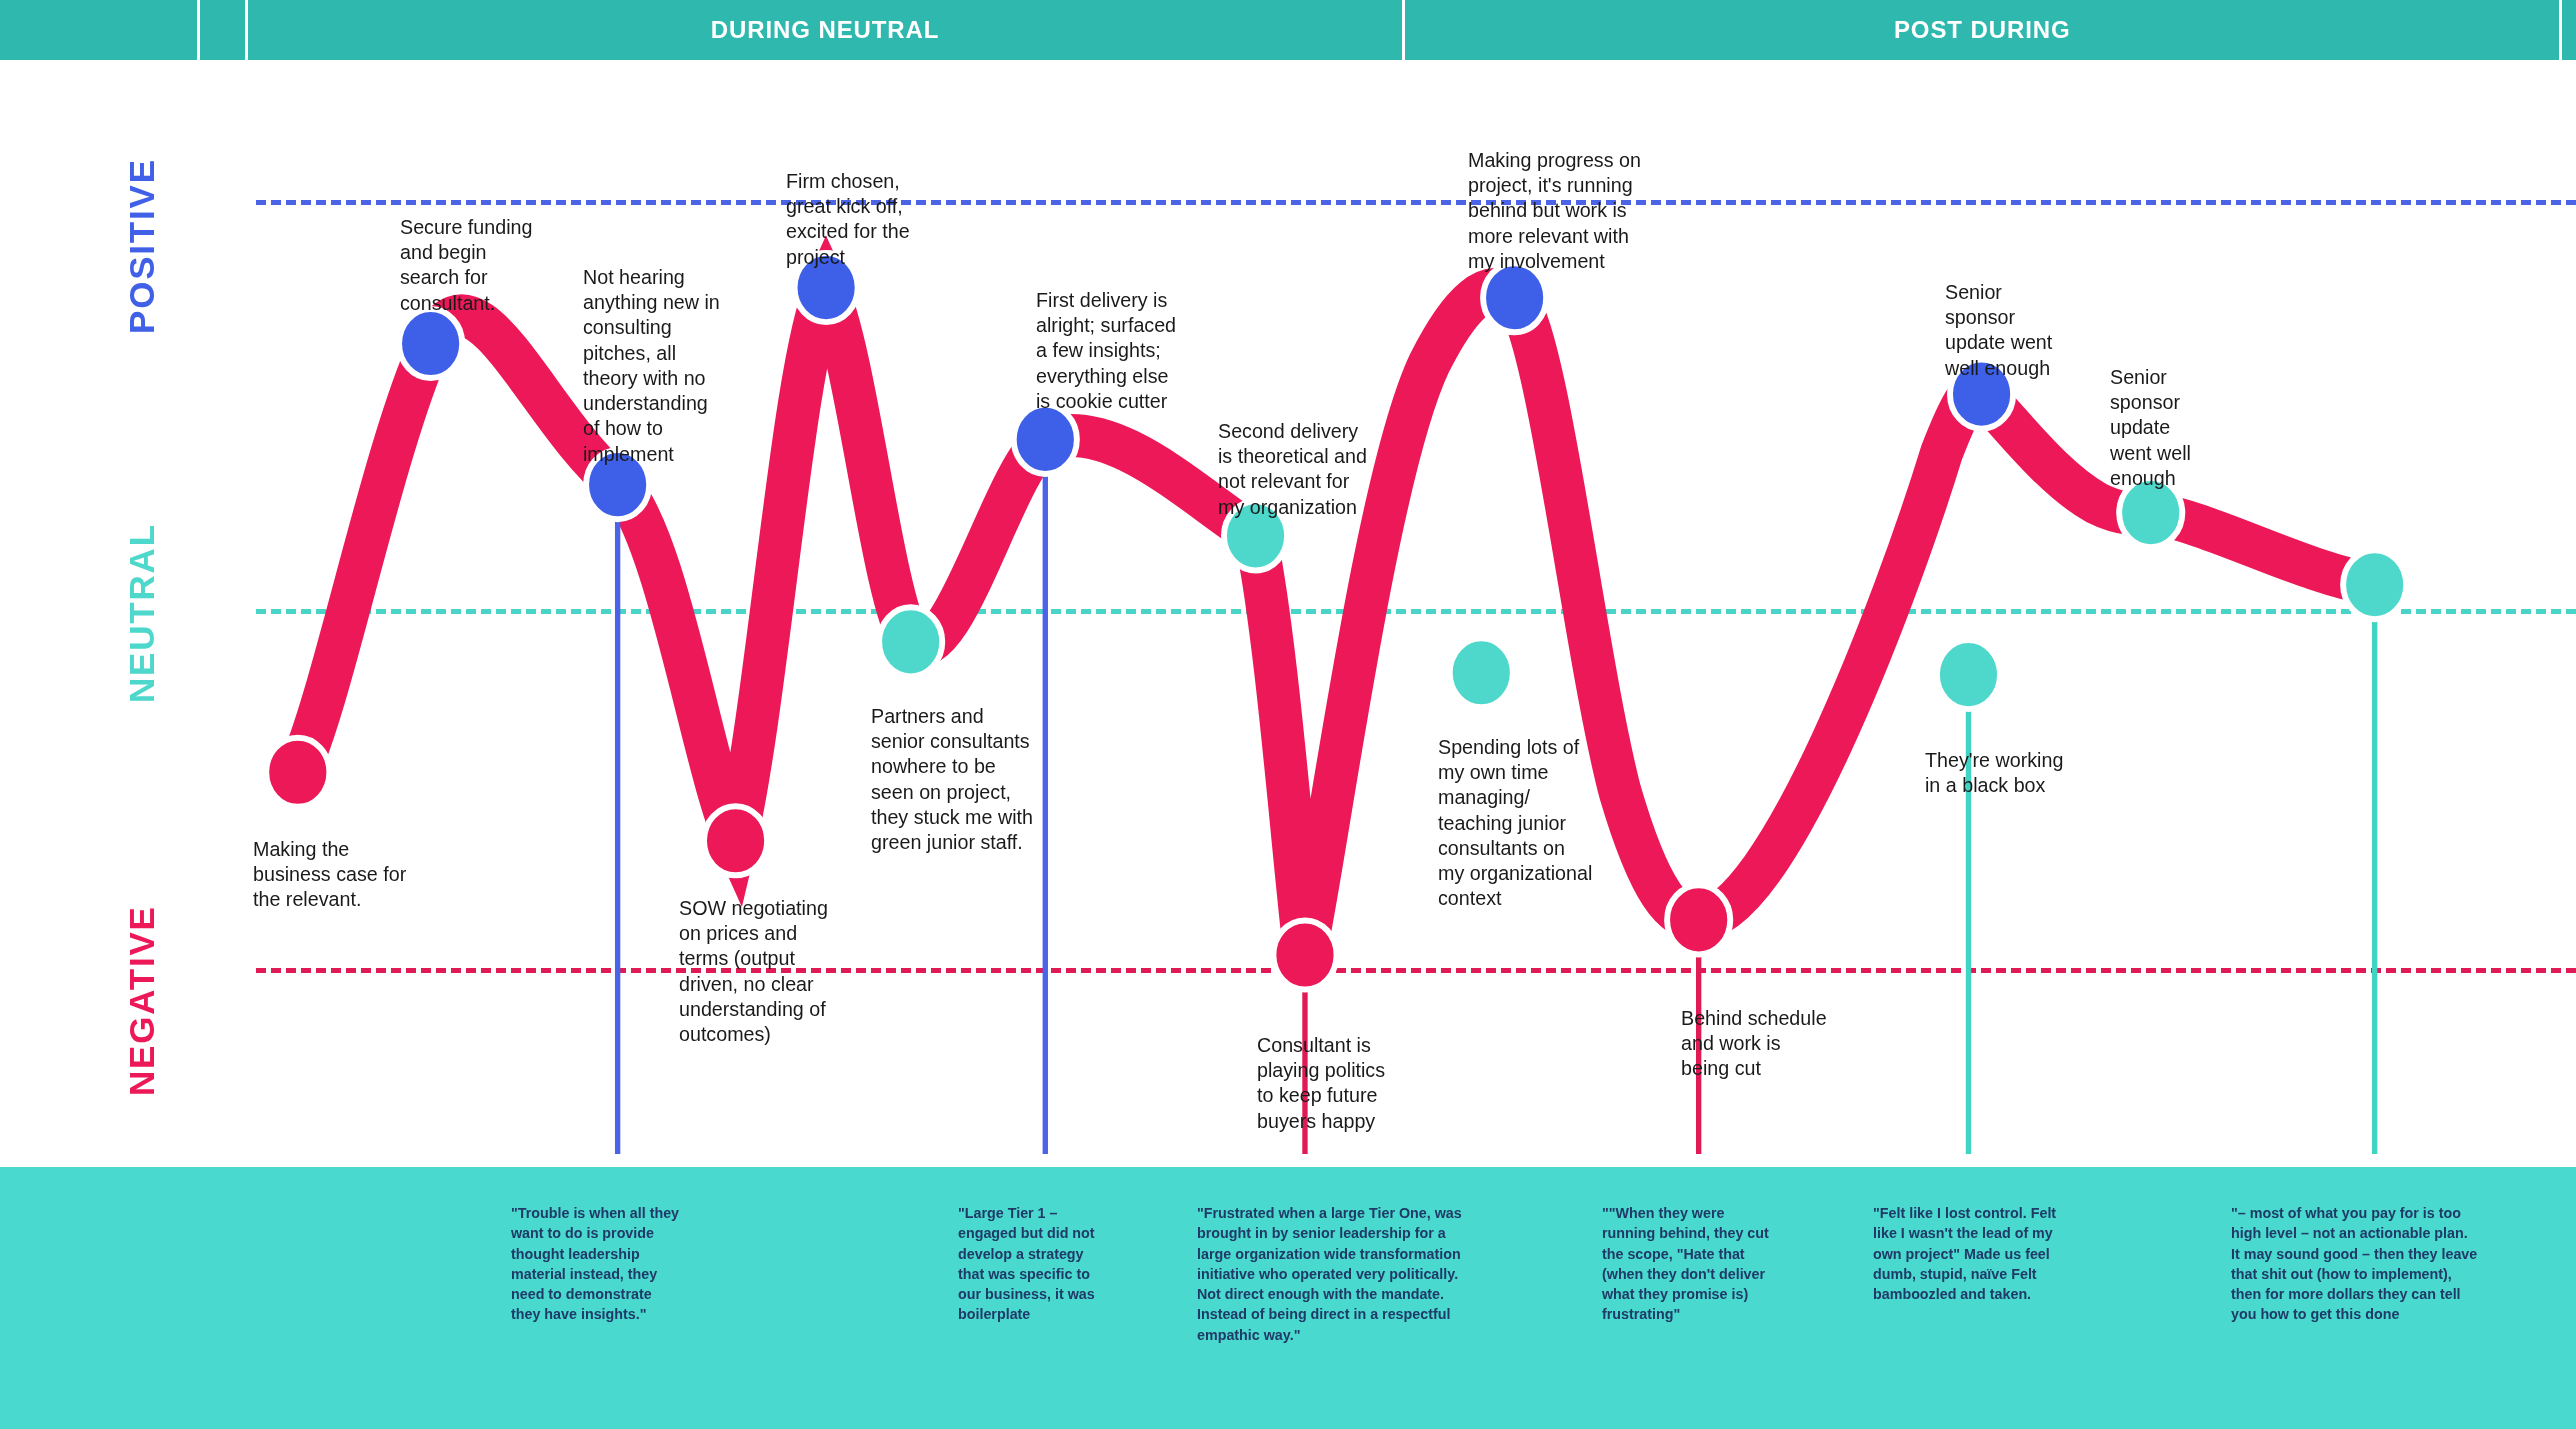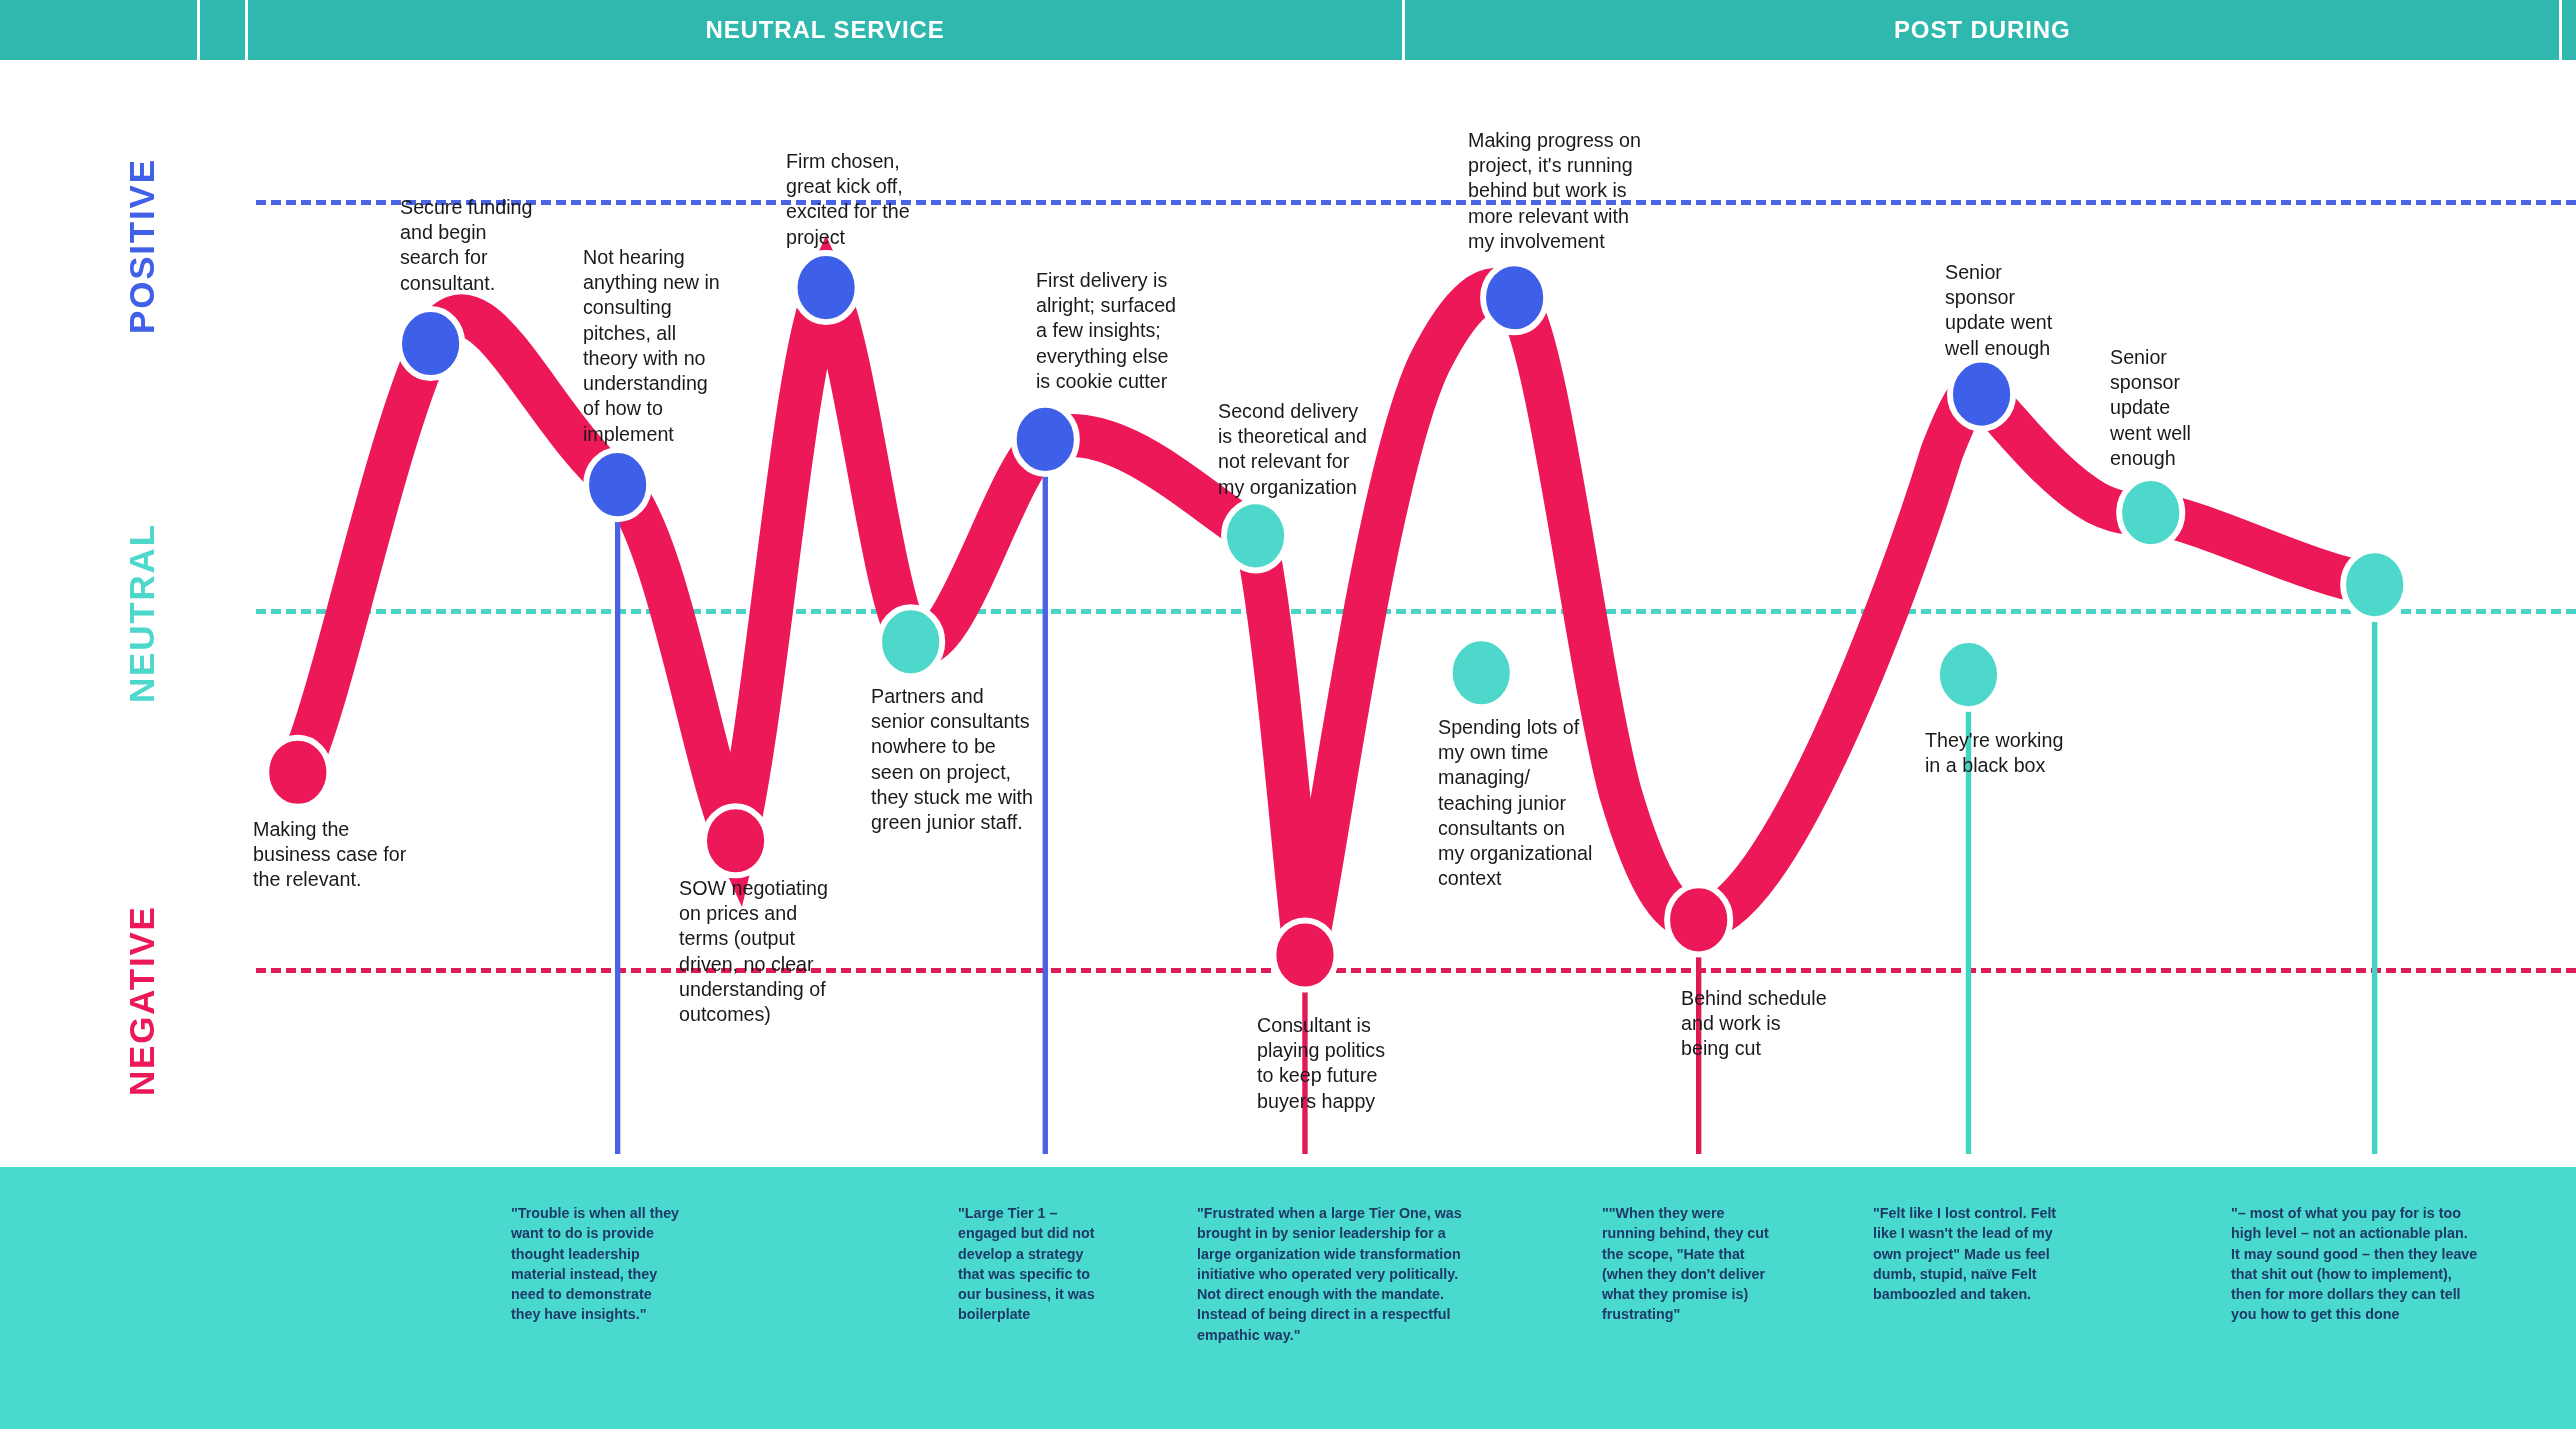--- a/index.html
+++ b/index.html
@@ -29,37 +29,37 @@
   .refline{position:absolute;left:256px;right:0;height:0;border-top:5.4px dashed;}
   #ref-pos{top:200px;border-color:#4A63E7;}
   #ref-neu{top:609px;border-color:#49D4C8;}
   #ref-neg{top:968px;border-color:#E01A55;}
 
   
   #journey{position:absolute;left:0;top:0;width:2576px;height:1167px;}
 
   
   .note{position:absolute;color:#1a1a1a;font-size:19.7px;line-height:1.28;
-        font-family:"Liberation Sans",sans-serif;white-space:pre-line;}
+        font-family:"Liberation Sans",sans-serif;white-space:pre-line;margin-top:20px;}
 
   
   #qband{position:absolute;left:0;top:1167px;width:2576px;height:262px;background:#4AD9CF;}
   .quote{position:absolute;color:#1F3A66;font-size:14.3px;line-height:1.42;font-weight:bold;
          white-space:pre-line;}
 </style>
 </head>
 <body>
 
 <div id="stage">
 
   <div id="header">
     <div class="hcell h0"></div>
     <div class="hcell h1"></div>
     <div class="hcell h3">
-      <span>NEUTRAL SERVICE</span>
+      <span>DURING NEUTRAL</span>
     </div>
     <div class="hcell h4">
       <span>POST DURING</span>
     </div>
     <div class="hcell h5"></div>
   </div>
 
   <div class="axlabel" id="ax-pos">POSITIVE</div>
   <div class="axlabel" id="ax-neu">NEUTRAL</div>
   <div class="axlabel" id="ax-neg">NEGATIVE</div>

